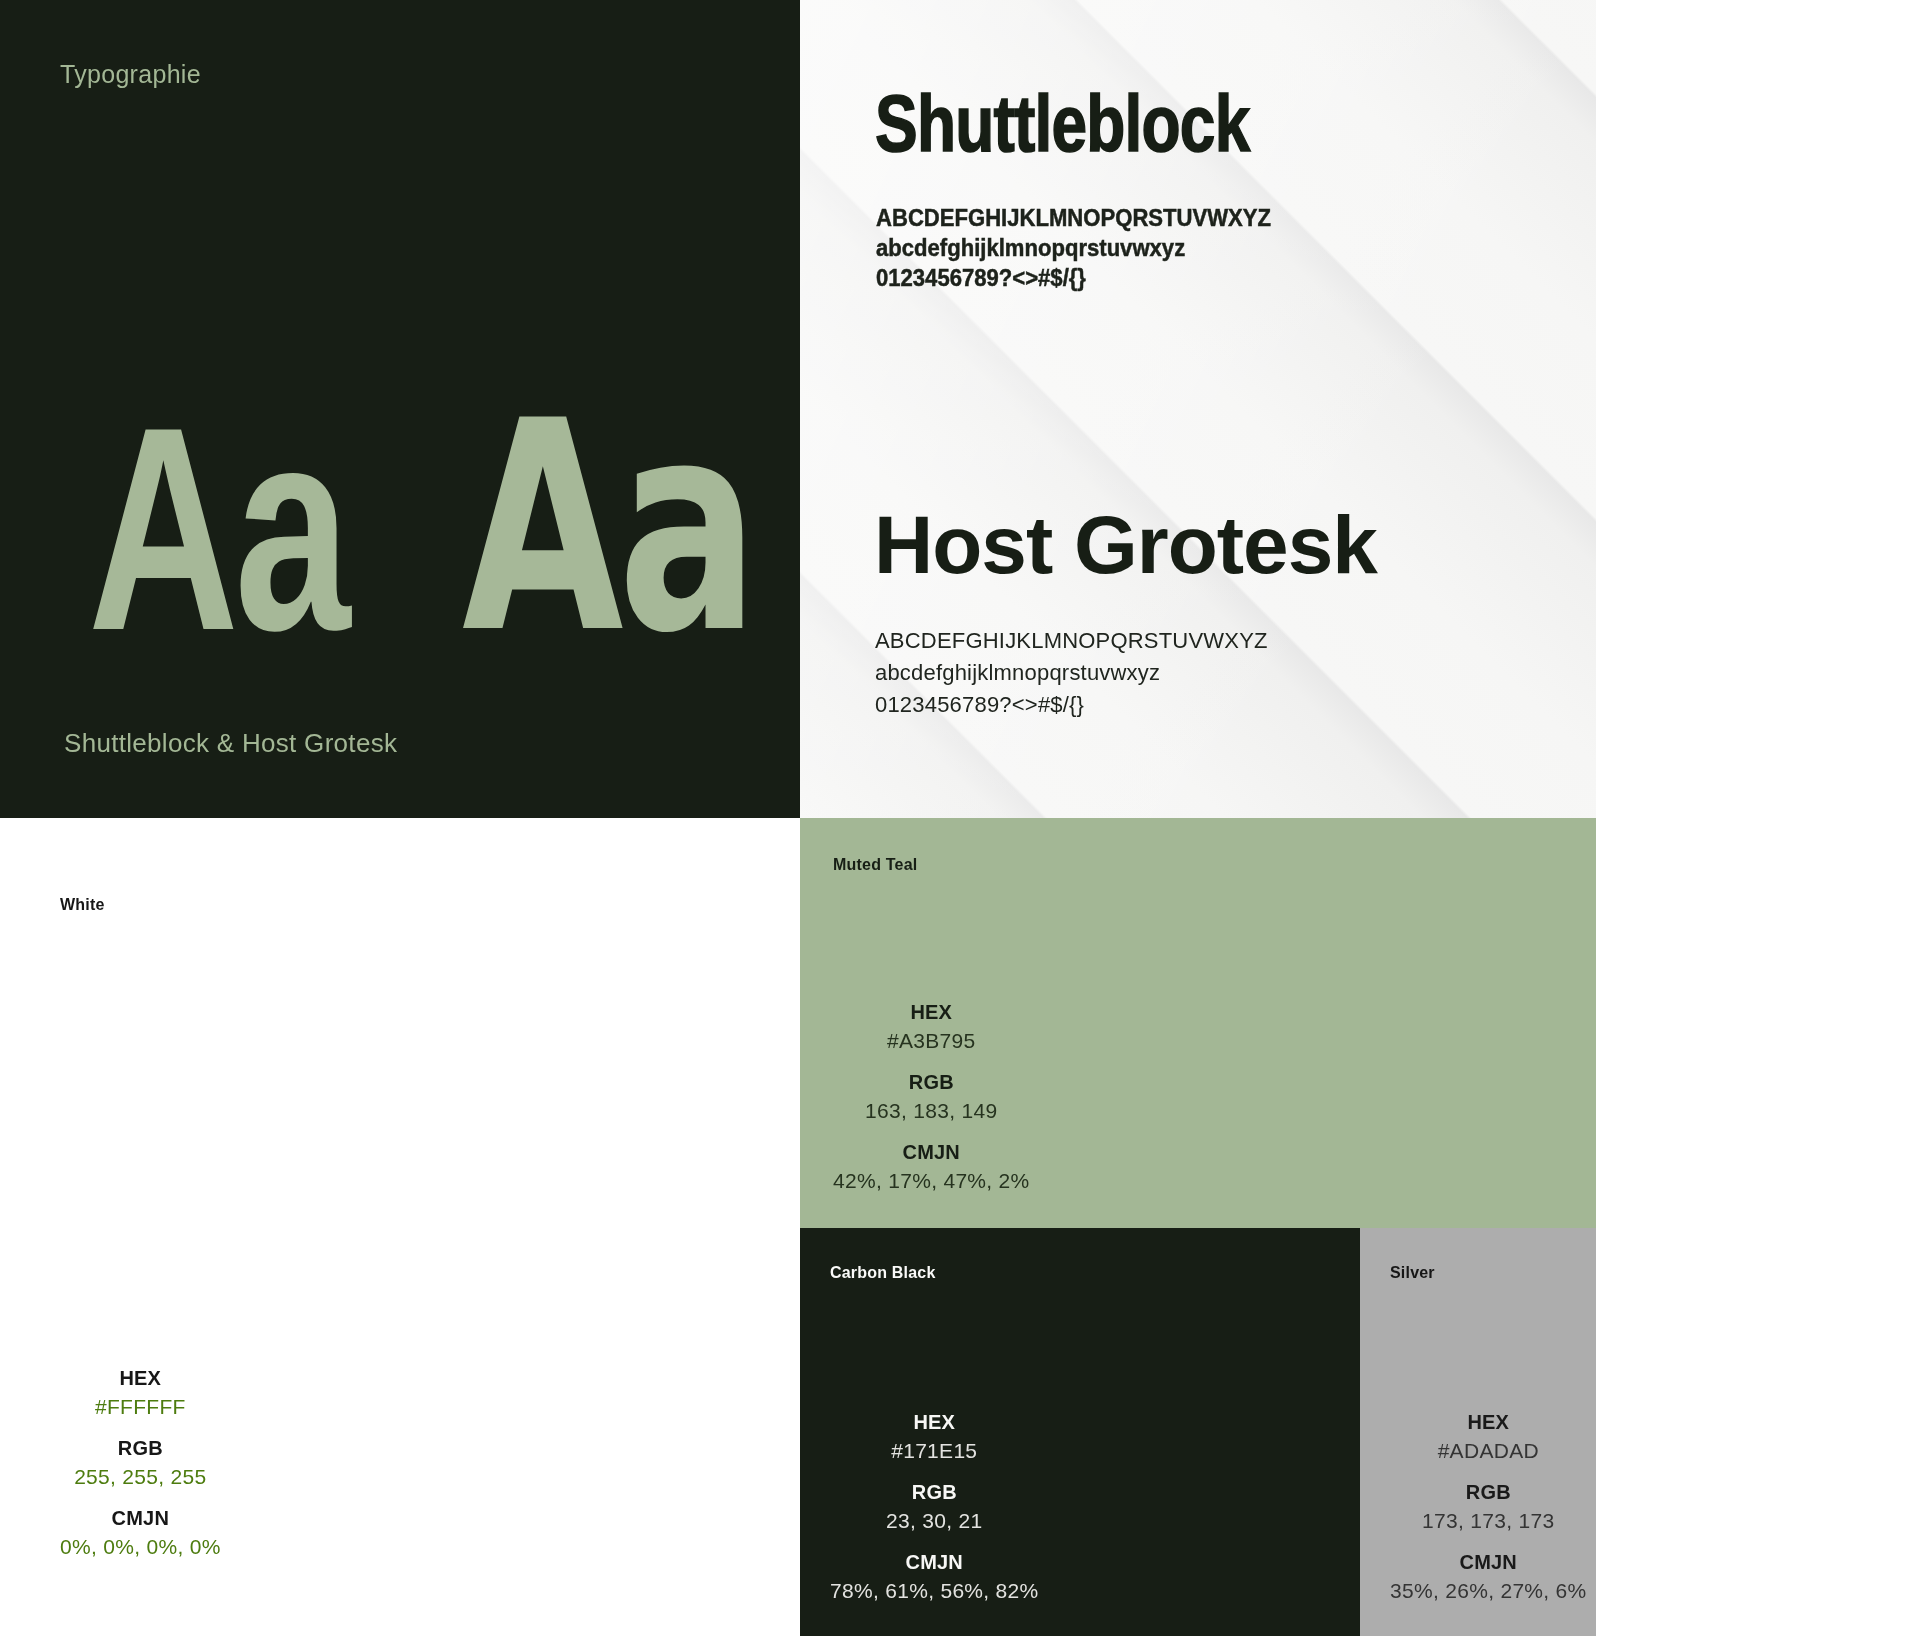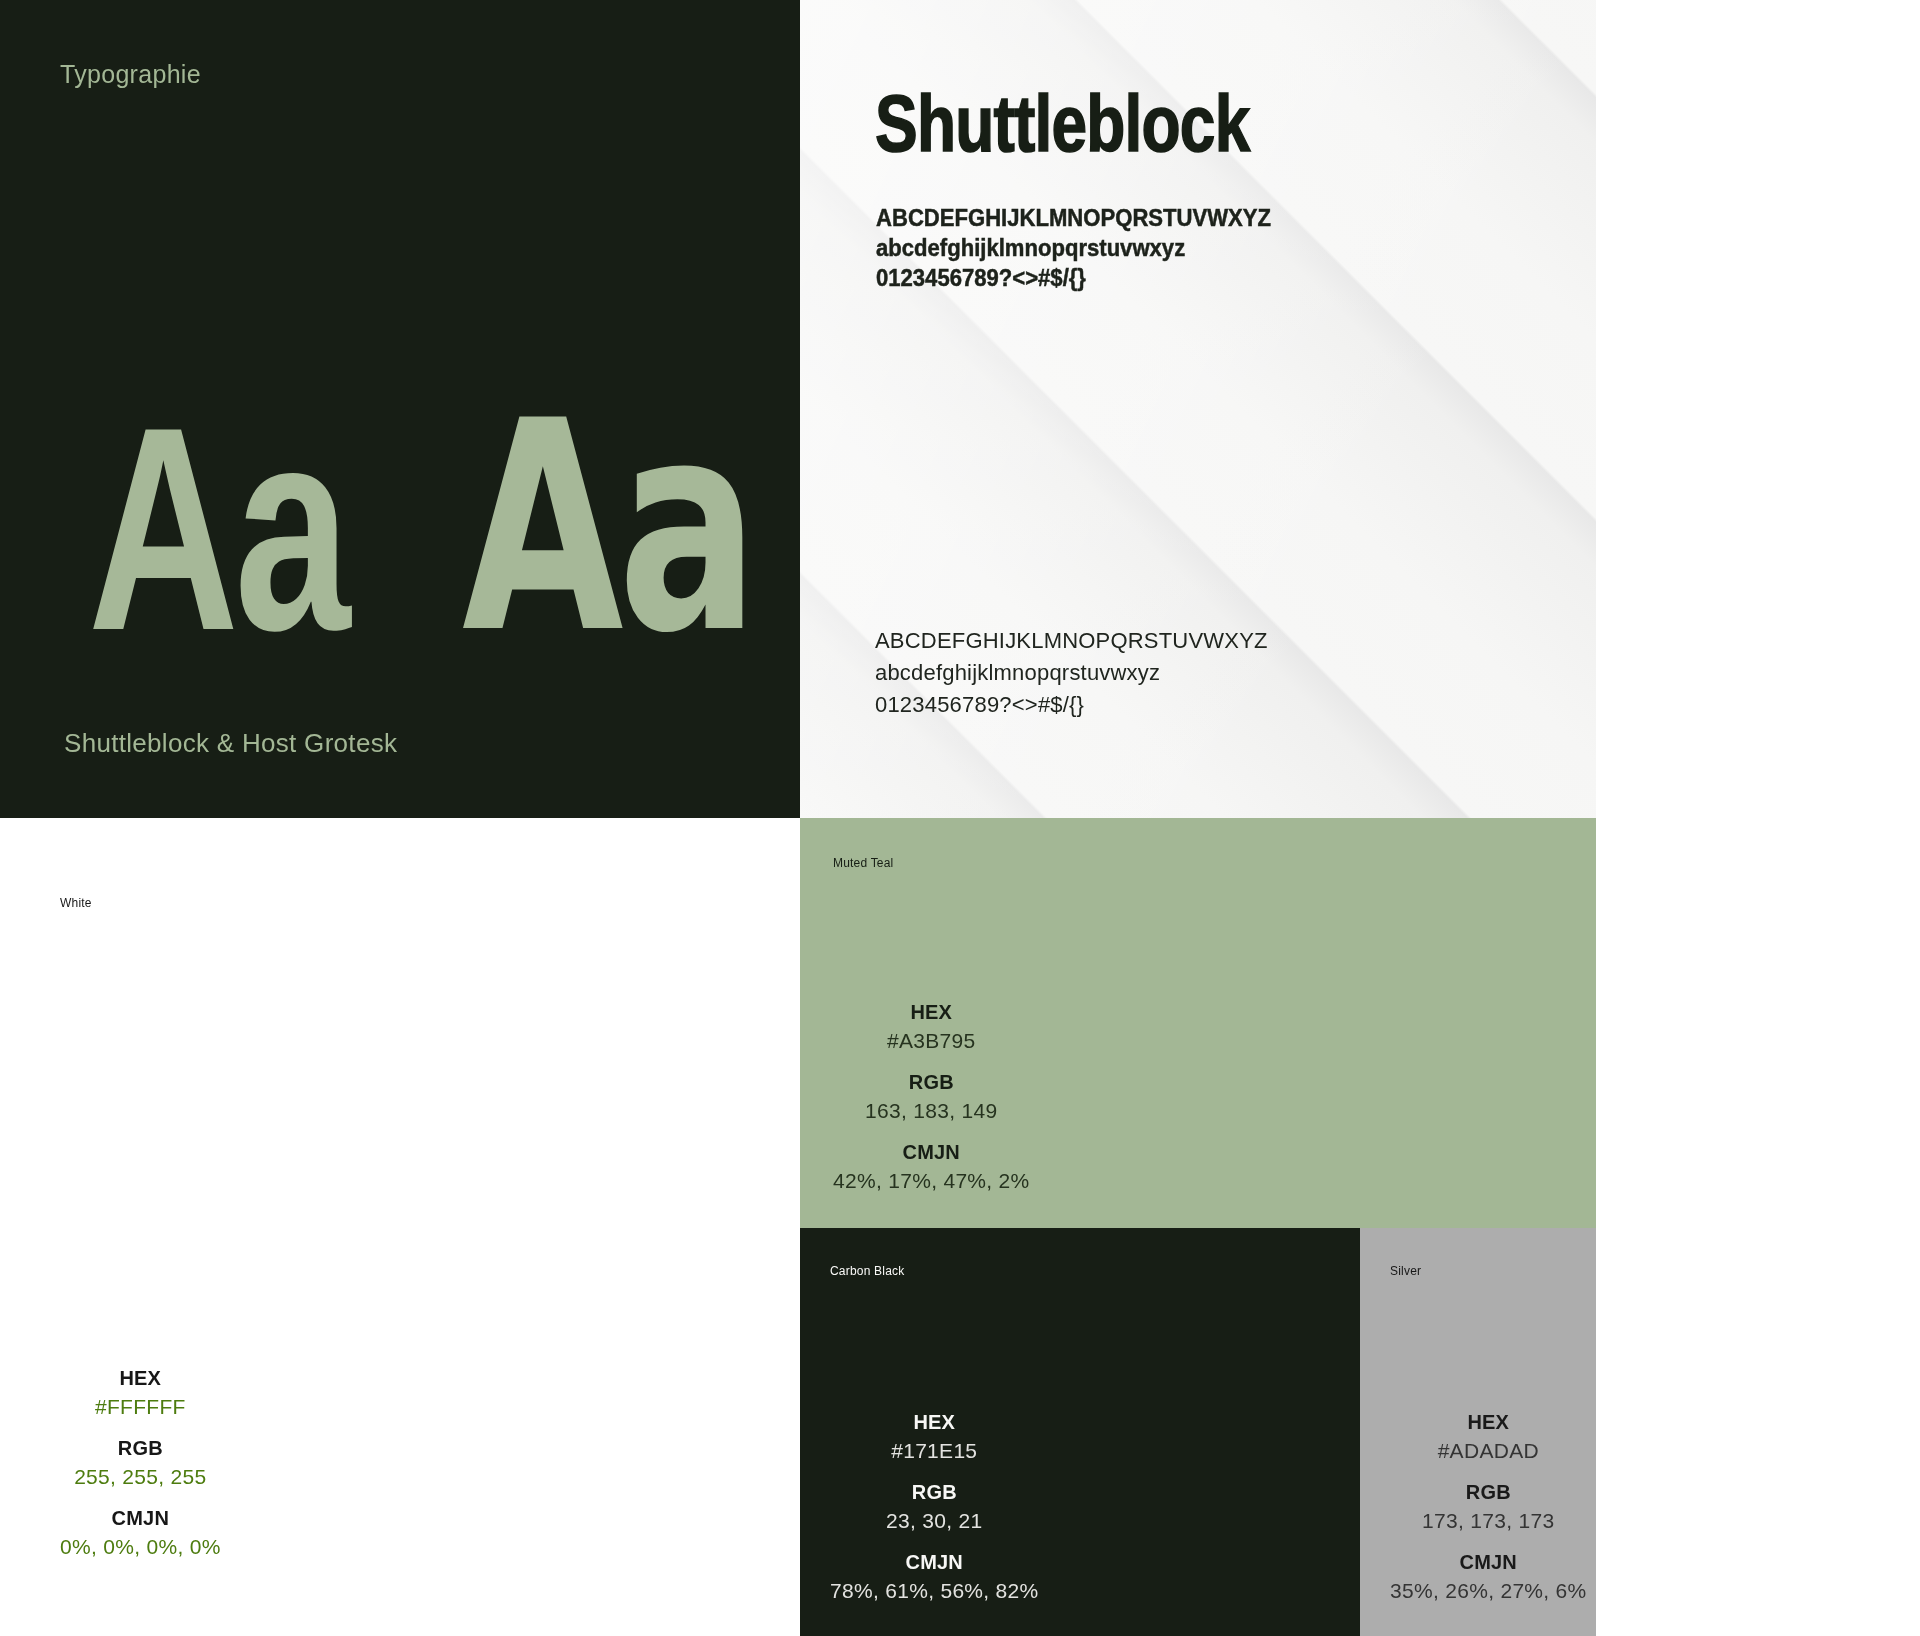--- a/index.html
+++ b/index.html
@@ -57,21 +57,21 @@
     position:absolute;left:75px;top:625px;
     font-size:22px;font-weight:400;line-height:32px;color:#20251f;letter-spacing:.2px;
   }
 
   
   .panel-white {left:0;top:818px;width:800px;height:818px;background:#FFFFFF;}
   .panel-teal  {left:800px;top:818px;width:1120px;height:410px;background:#A3B795;}
   .panel-carbon{left:800px;top:1228px;width:560px;height:408px;background:#171E15;}
   .panel-silver{left:1360px;top:1228px;width:560px;height:408px;background:#ADADAD;}
 
-  .color-name{position:absolute;font-size:12px;font-weight:400;letter-spacing:.2px;}
+  .color-name{position:absolute;font-size:16px;font-weight:700;letter-spacing:.2px;}
   .panel-white  .color-name{left:60px;top:78px;color:#171717;}
   .panel-teal   .color-name{left:33px;top:38px;color:#171E15;}
   .panel-carbon .color-name{left:30px;top:36px;color:#fafaf8;}
   .panel-silver .color-name{left:30px;top:36px;color:#171717;}
 
   .color-specs{position:absolute;text-align:center;}
   .panel-white  .color-specs{left:60px;top:546px;}
   .panel-teal   .color-specs{left:33px;top:180px;}
   .panel-carbon .color-specs{left:30px;top:180px;}
   .panel-silver .color-specs{left:30px;top:180px;}
@@ -98,20 +98,21 @@
   </section>
 
   <section class="panel panel-specimen">
     <h1 class="type-heading-1">Shuttleblock</h1>
     <div class="alphabet alphabet-shuttle">
       <div>ABCDEFGHIJKLMNOPQRSTUVWXYZ</div>
       <div>abcdefghijklmnopqrstuvwxyz</div>
       <div>0123456789?&lt;&gt;#$/{}</div>
     </div>
 
+    <h2 class="type-heading-2">Host Grotesk</h2>
     <div class="alphabet alphabet-host">
       <div>ABCDEFGHIJKLMNOPQRSTUVWXYZ</div>
       <div>abcdefghijklmnopqrstuvwxyz</div>
       <div>0123456789?&lt;&gt;#$/{}</div>
     </div>
   </section>
 
   <section class="panel panel-white">
     <div class="color-name">White</div>
     <div class="color-specs">

